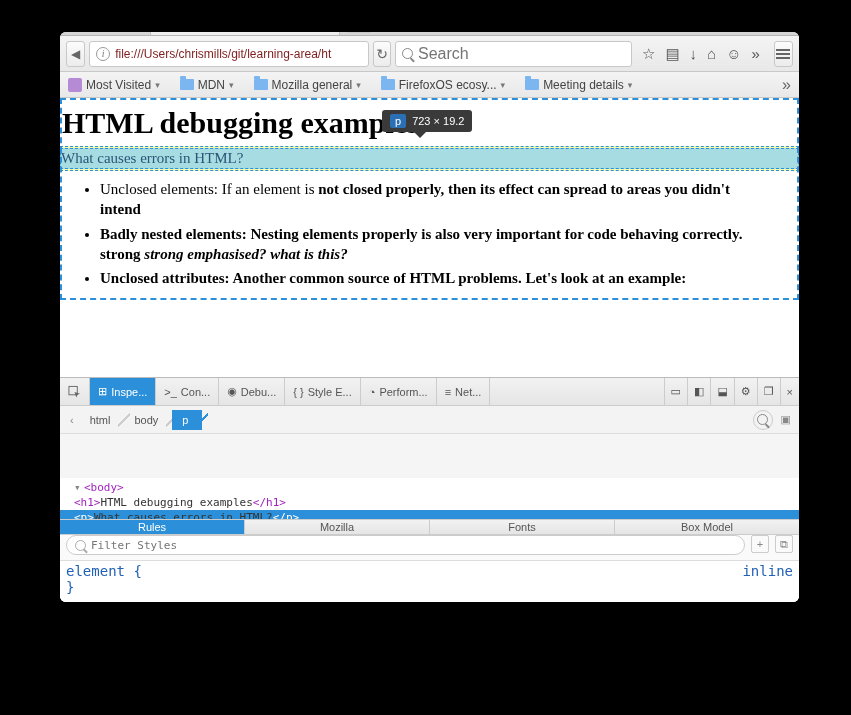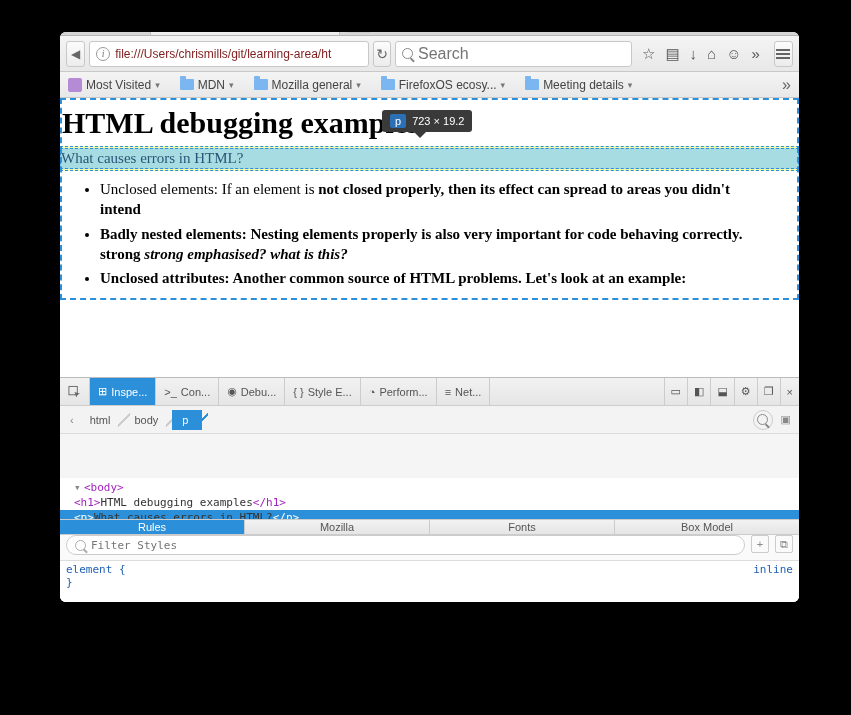--- a/index.html
+++ b/index.html
@@ -60,21 +60,21 @@
 .markup .sel .t-tag { color: #fff; }
 .markup .arrow { color:#888;display:inline-block;width:10px; }
 .styles-tabs { height: 16px; background: linear-gradient(#f2f2f2,#e5e5e5); border-top: 1px solid #ccc; border-bottom: 1px solid #ccc; display: flex; }
 .s-tab { flex:1;display:flex;align-items:center;justify-content:center;border-right:1px solid #ccc;color:#555;cursor:pointer; }
 .s-tab:last-child { border-right:none; }
 .s-tab.active { background:#2b90d9;color:#fff; }
 .filter-row { height: 26px; background: #fafafa; border-bottom: 1px solid #ddd; display:flex;padding:0 6px;gap:6px; }
 .filter-row .fbox { flex:1;height:20px;border:1px solid #ccc;border-radius:10px;display:flex;align-items:center;padding:0 8px;gap:5px;background:#fff; }
 .filter-row .fbox input { border:none;outline:none;flex:1;font-size:11px;font-family:Menlo,monospace;color:#888;background:transparent; }
 .filter-row .ico { width:18px;height:18px;display:flex;align-items:center;justify-content:center;color:#888;border:1px solid #ccc;border-radius:2px;cursor:pointer; }
-.rules-body { flex:1;background:#fff;padding:2px 6px;font-family:Menlo,Consolas,monospace;font-size:11px;position:relative; }
+.rules-body { flex:1;background:#fff;padding:2px 6px;font-family:Menlo,Consolas,monospace;font-size:14px;position:relative; }
 .rules-body .sel-line { color:#2262b5; }
 .rules-body .inline { position:absolute;right:6px;top:2px;color:#2262b5; }
 .mag { display:inline-block;width:11px;height:11px;border:1.5px solid currentColor;border-radius:50%;position:relative; }
 .mag:after { content:'';position:absolute;width:5px;height:1.5px;background:currentColor;bottom:-2px;right:-3px;transform:rotate(45deg); }
 </style>
 </head>
 <body>
 
 <div class="window">
   <div class="tabstrip">

